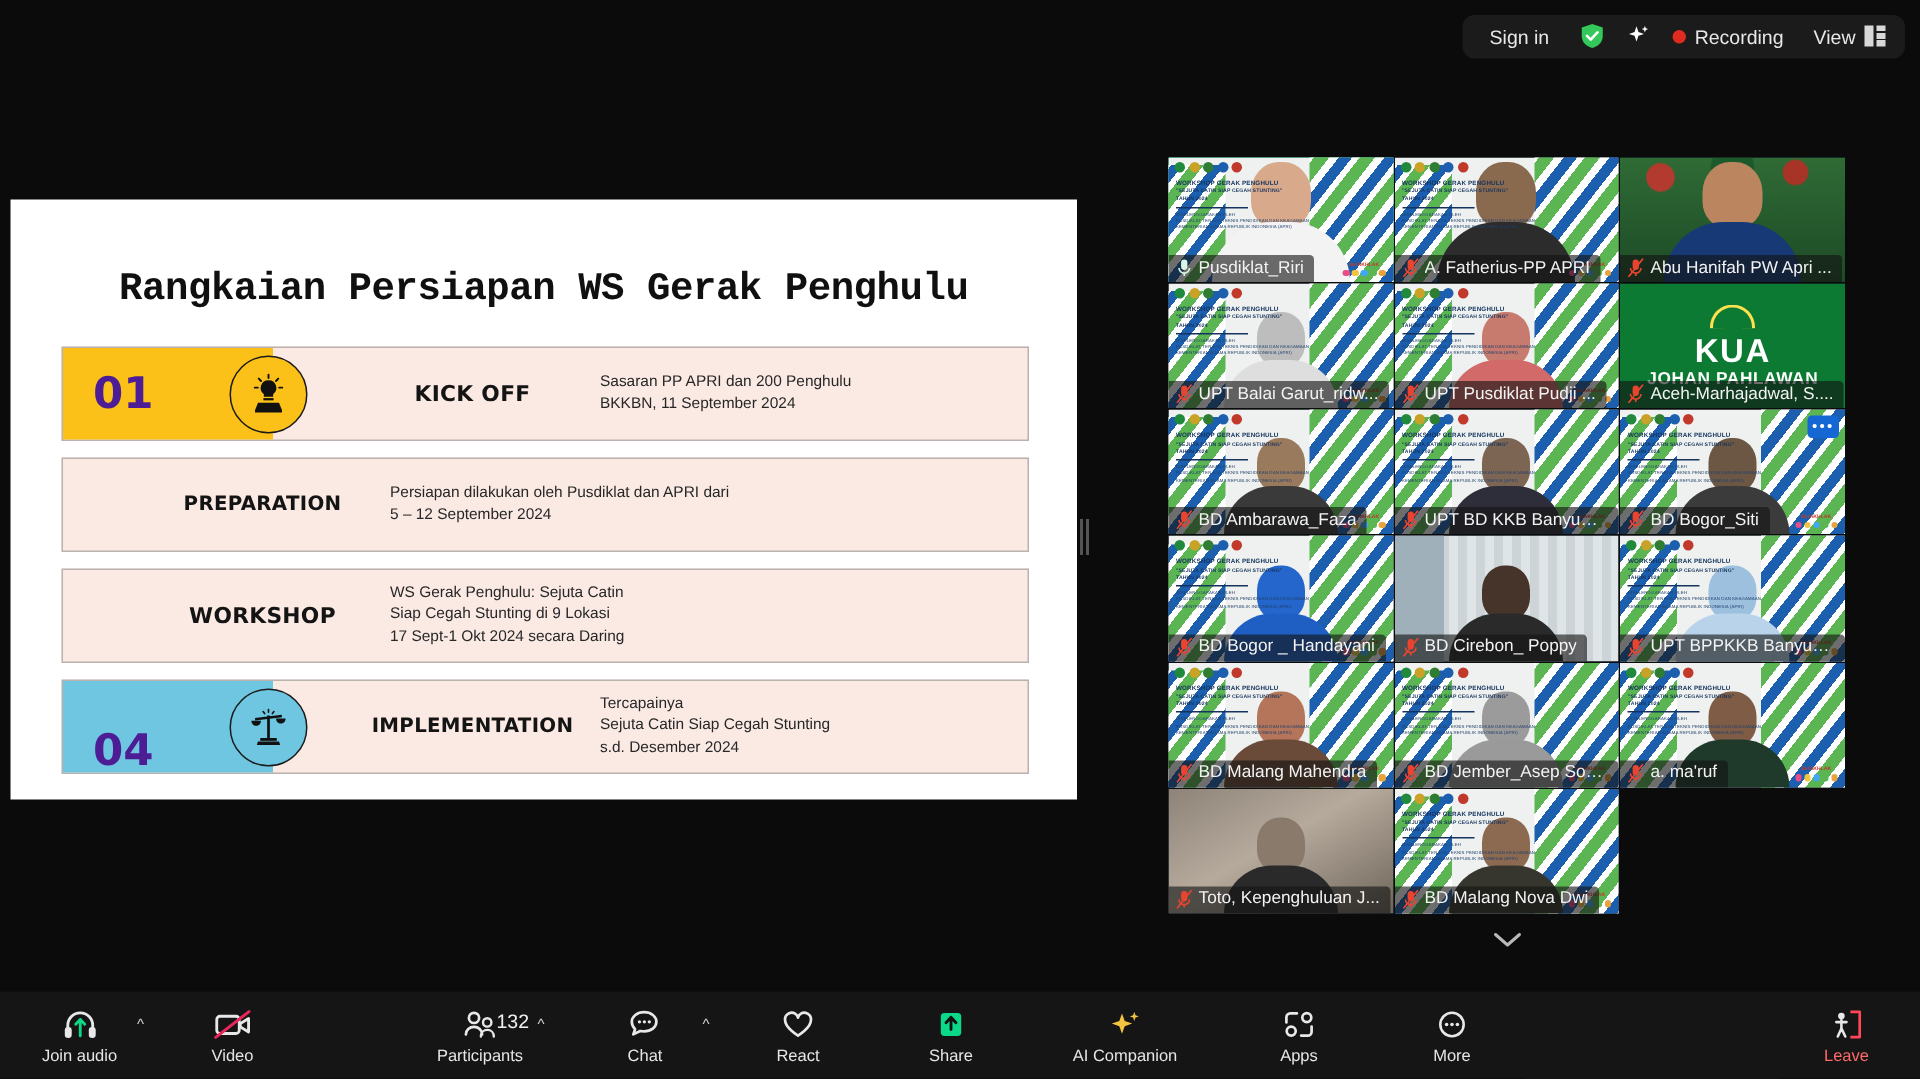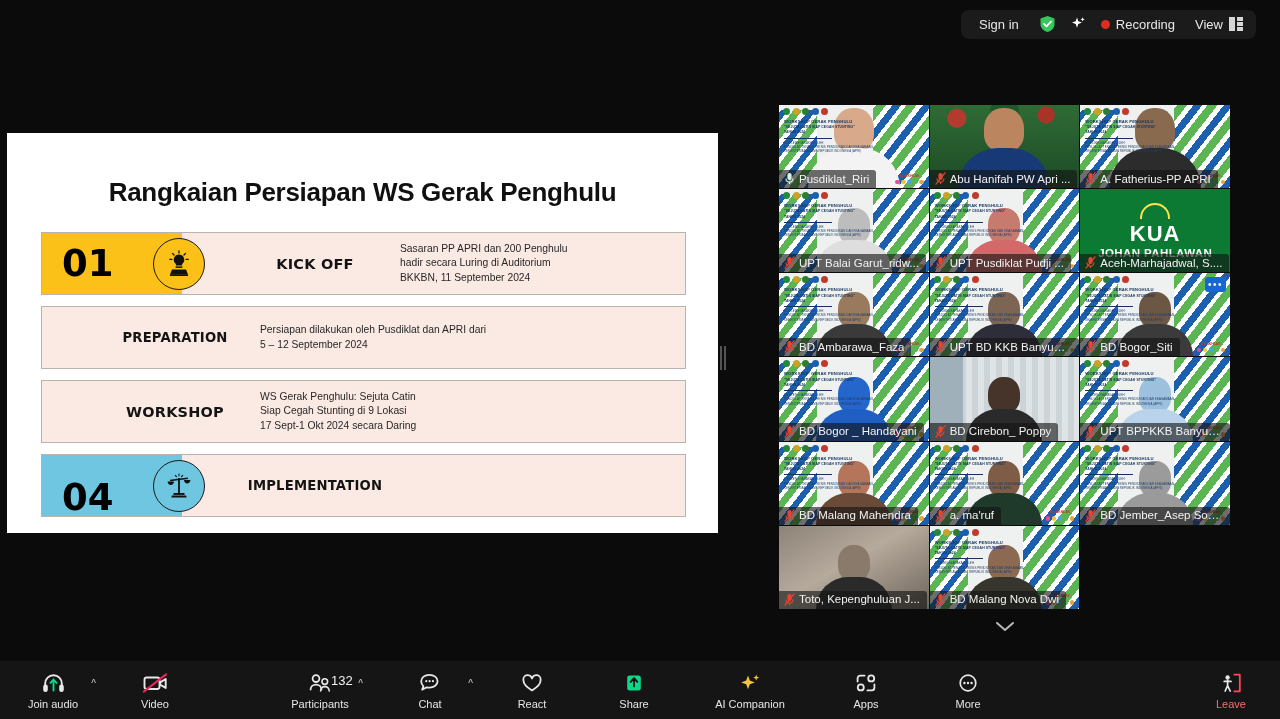--- a/index.html
+++ b/index.html
@@ -12,21 +12,21 @@
 
   
   .topbar {
     position: absolute; top: 0; left: 0; width: 1280px; height: 48px;
     background: #0b0b0b;
     display: flex; align-items: center; justify-content: flex-end;
   }
   .topbar-inner {
     display: flex; align-items: center; gap: 14px;
     background: #1b1b1b; border-radius: 8px;
-    padding: 5px 12px; margin-right: 24px;
+    padding: 5px 12px; margin-right: 10px;
   }
   .signin-btn {
     color: #e8e8e8; font-size: 13px; padding: 2px 6px;
     border-radius: 4px; cursor: pointer; white-space: nowrap;
   }
   .shield-icon {
     width: 17px; height: 18px; position: relative; display: inline-block;
   }
   .shield-icon svg { display: block; }
   .sparkle-icon svg { display: block; }
@@ -47,36 +47,36 @@
     background: #ffffff;
   }
   .slide {
     width: 100%; height: 100%;
     padding: 22px 26px 10px 26px;
     display: flex; flex-direction: column;
   }
   .slide-title {
     text-align: center; font-size: 26px; font-weight: 800;
     color: #101010; letter-spacing: -0.3px;
-    font-family: Liberation Sans, sans-serif;
+    font-family: Liberation Mono, monospace;
     margin: 22px 0 24px 0;
   }
   .steps { display: flex; flex-direction: column; gap: 11px; padding: 0 6px 0 8px;}
   .step {
     position: relative; height: 63px;
     background: #fbeae4; border: 1px solid #b9b2ae;
     display: flex; align-items: center;
   }
   .step-color {
     width: 140px; height: 100%;
     display: flex; align-items: center; padding-left: 20px;
     position: relative;
   }
   .step-num {
-    font-size: 37px; font-weight: 800; color: #000000;
+    font-size: 29px; font-weight: 800; color: #4c1d95;
     font-family: "DejaVu Sans", sans-serif; line-height: 1;
   }
   .step-badge {
     position: absolute; right: -23px; top: 50%; transform: translateY(-50%);
     width: 52px; height: 52px; border-radius: 50%;
     border: 1.6px solid #1a1a1a;
     display: flex; align-items: center; justify-content: center;
   }
   .step-label {
     font-size: 14.5px; font-weight: 800; color: #141414;
@@ -281,21 +281,20 @@
               <rect x="6" y="25.3" width="18" height="1.7" fill="#111"></rect>
               <g stroke="#111" stroke-width="1.3" stroke-linecap="round">
                 <path d="M15 1.8v2.2M8.5 4.4l1.5 1.6M21.5 4.4L20 6M5.8 10.4h2.1M22.1 10.4h2.1"></path>
               </g>
             </svg>
           </span>
         </div>
         <div class="step-label">KICK OFF</div>
         <div class="step-desc">
           <div>Sasaran PP APRI dan 200 Penghulu</div>
-          <div>hadir secara Luring di Auditorium</div>
           <div>BKKBN, 11 September 2024</div>
         </div>
       </div>
 
       <div class="step">
         <div class="step-label wide">PREPARATION</div>
         <div class="step-desc">
           <div>Persiapan dilakukan oleh Pusdiklat dan APRI dari</div>
           <div>5 – 12 September 2024</div>
         </div>
@@ -321,20 +320,25 @@
               <path d="M20 9c0 2 1.5 3.4 3.2 3.4S26.4 11 26.4 9z" fill="#111"></path>
               <rect x="9.5" y="22" width="11" height="1.9" fill="#111"></rect>
               <path d="M8 24.4h14l.8 2.2H7.2z" fill="#111"></path>
               <g stroke="#111" stroke-width="1.1" stroke-linecap="round">
                 <path d="M15 3v1.8M11.4 4.4l1 1.3M18.6 4.4l-1 1.3"></path>
               </g>
             </svg>
           </span>
         </div>
         <div class="step-label wide">IMPLEMENTATION</div>
+        <div class="step-desc">
+          <div>Tercapainya</div>
+          <div>Sejuta Catin Siap Cegah Stunting</div>
+          <div>s.d. Desember 2024</div>
+        </div>
       </div>
 
     </div>
   </div>
 </div>
 
 <div class="drag-handle">
     <i></i>
     <i></i>
   </div>
@@ -375,20 +379,62 @@
       <div class="name-strip">
         <svg class="mic-icon" viewBox="0 0 11 13">
           <rect x="3.4" y="1" width="4.2" height="7" rx="2.1" fill="#d8f5e2"></rect>
           <path d="M2 6.6a3.5 3.5 0 0 0 7 0" stroke="#d8f5e2" stroke-width="1.1" fill="none"></path>
           <path d="M5.5 10v2" stroke="#d8f5e2" stroke-width="1.1"></path>
         </svg>
         <span class="name-text">Pusdiklat_Riri</span>
       </div>
     </div>
     <div class="tile">
+      <div class="bg-doc"></div>
+      <div class="bg-logos">
+        <i style="background:#1f8a3b"></i>
+        <i style="background:#c9a227"></i>
+        <i style="background:#2f7d32"></i>
+        <i style="background:#1b5fae"></i>
+        <i style="background:#c0392b"></i>
+      </div>
+      <div class="bg-head">
+        <div>WORKSHOP GERAK PENGHULU</div>
+        <div class="t2">"SEJUTA CATIN SIAP CEGAH STUNTING"</div>
+        <div class="t2">TAHUN 2024</div>
+        <div class="rule"></div>
+        <div class="t3">DISELENGGARAKAN OLEH</div>
+        <div class="t3">PUSDIKLAT TENAGA TEKNIS PENDIDIKAN DAN KEAGAMAAN</div>
+        <div class="t3">KEMENTERIAN AGAMA REPUBLIK INDONESIA (APRI)</div>
+      </div>
+      <div class="bg-badge">
+        <span class="word">BerAKHLAK</span>
+        <span class="dots">
+          <i style="background:#e84d8a"></i>
+          <i style="background:#f3c43f"></i>
+          <i style="background:#3fa9f5"></i>
+          <i style="background:#5ab552"></i>
+          <i style="background:#e8a33d"></i>
+        </span>
+      </div>
+      <div class="person">
+        <div class="head" style="background:#8a6a4e"></div>
+        <div class="body" style="background:#2c2c2c"></div>
+      </div>
+      <div class="name-strip">
+        <svg class="mic-icon" viewBox="0 0 11 13">
+          <rect x="3.4" y="1" width="4.2" height="7" rx="2.1" fill="#e8442f"></rect>
+          <path d="M2 6.6a3.5 3.5 0 0 0 7 0" stroke="#e8442f" stroke-width="1.1" fill="none"></path>
+          <path d="M5.5 10v2" stroke="#e8442f" stroke-width="1.1"></path>
+          <path d="M1 12.2 10 .8" stroke="#e8442f" stroke-width="1.2" stroke-linecap="round"></path>
+        </svg>
+        <span class="name-text">A. Fatherius-PP APRI</span>
+      </div>
+    </div>
+    <div class="tile">
       <div class="solidbg" style="background:radial-gradient(circle at 18% 16%, #b23a2e 0 9px, transparent 10px),radial-gradient(circle at 78% 12%, #a83327 0 8px, transparent 9px),radial-gradient(circle at 50% 8%, #1d5a2b 0 14px, transparent 15px),linear-gradient(#2f6b35, #1d4a26)"></div>
       <div class="person">
         <div class="head" style="background:#bb8560"></div>
         <div class="body" style="background:#173a76"></div>
       </div>
       <div class="name-strip">
         <svg class="mic-icon" viewBox="0 0 11 13">
           <rect x="3.4" y="1" width="4.2" height="7" rx="2.1" fill="#e8442f"></rect>
           <path d="M2 6.6a3.5 3.5 0 0 0 7 0" stroke="#e8442f" stroke-width="1.1" fill="none"></path>
           <path d="M5.5 10v2" stroke="#e8442f" stroke-width="1.1"></path>
@@ -418,62 +464,20 @@
       <div class="bg-badge">
         <span class="word">BerAKHLAK</span>
         <span class="dots">
           <i style="background:#e84d8a"></i>
           <i style="background:#f3c43f"></i>
           <i style="background:#3fa9f5"></i>
           <i style="background:#5ab552"></i>
           <i style="background:#e8a33d"></i>
         </span>
       </div>
-      <div class="person">
-        <div class="head" style="background:#8a6a4e"></div>
-        <div class="body" style="background:#2c2c2c"></div>
-      </div>
-      <div class="name-strip">
-        <svg class="mic-icon" viewBox="0 0 11 13">
-          <rect x="3.4" y="1" width="4.2" height="7" rx="2.1" fill="#e8442f"></rect>
-          <path d="M2 6.6a3.5 3.5 0 0 0 7 0" stroke="#e8442f" stroke-width="1.1" fill="none"></path>
-          <path d="M5.5 10v2" stroke="#e8442f" stroke-width="1.1"></path>
-          <path d="M1 12.2 10 .8" stroke="#e8442f" stroke-width="1.2" stroke-linecap="round"></path>
-        </svg>
-        <span class="name-text">A. Fatherius-PP APRI</span>
-      </div>
-    </div>
-    <div class="tile">
-      <div class="bg-doc"></div>
-      <div class="bg-logos">
-        <i style="background:#1f8a3b"></i>
-        <i style="background:#c9a227"></i>
-        <i style="background:#2f7d32"></i>
-        <i style="background:#1b5fae"></i>
-        <i style="background:#c0392b"></i>
-      </div>
-      <div class="bg-head">
-        <div>WORKSHOP GERAK PENGHULU</div>
-        <div class="t2">"SEJUTA CATIN SIAP CEGAH STUNTING"</div>
-        <div class="t2">TAHUN 2024</div>
-        <div class="rule"></div>
-        <div class="t3">DISELENGGARAKAN OLEH</div>
-        <div class="t3">PUSDIKLAT TENAGA TEKNIS PENDIDIKAN DAN KEAGAMAAN</div>
-        <div class="t3">KEMENTERIAN AGAMA REPUBLIK INDONESIA (APRI)</div>
-      </div>
-      <div class="bg-badge">
-        <span class="word">BerAKHLAK</span>
-        <span class="dots">
-          <i style="background:#e84d8a"></i>
-          <i style="background:#f3c43f"></i>
-          <i style="background:#3fa9f5"></i>
-          <i style="background:#5ab552"></i>
-          <i style="background:#e8a33d"></i>
-        </span>
-      </div>
       <div class="person sm">
         <div class="head" style="background:#bdbdbd"></div>
         <div class="body" style="background:#dedede"></div>
       </div>
       <div class="name-strip">
         <svg class="mic-icon" viewBox="0 0 11 13">
           <rect x="3.4" y="1" width="4.2" height="7" rx="2.1" fill="#e8442f"></rect>
           <path d="M2 6.6a3.5 3.5 0 0 0 7 0" stroke="#e8442f" stroke-width="1.1" fill="none"></path>
           <path d="M5.5 10v2" stroke="#e8442f" stroke-width="1.1"></path>
           <path d="M1 12.2 10 .8" stroke="#e8442f" stroke-width="1.2" stroke-linecap="round"></path>
@@ -831,73 +835,73 @@
         <span class="word">BerAKHLAK</span>
         <span class="dots">
           <i style="background:#e84d8a"></i>
           <i style="background:#f3c43f"></i>
           <i style="background:#3fa9f5"></i>
           <i style="background:#5ab552"></i>
           <i style="background:#e8a33d"></i>
         </span>
       </div>
       <div class="person sm">
+        <div class="head" style="background:#9b9b9b"></div>
+        <div class="body" style="background:#9a9a9a"></div>
+      </div>
+      <div class="name-strip">
+        <svg class="mic-icon" viewBox="0 0 11 13">
+          <rect x="3.4" y="1" width="4.2" height="7" rx="2.1" fill="#e8442f"></rect>
+          <path d="M2 6.6a3.5 3.5 0 0 0 7 0" stroke="#e8442f" stroke-width="1.1" fill="none"></path>
+          <path d="M5.5 10v2" stroke="#e8442f" stroke-width="1.1"></path>
+          <path d="M1 12.2 10 .8" stroke="#e8442f" stroke-width="1.2" stroke-linecap="round"></path>
+        </svg>
+        <span class="name-text">BD Jember_Asep Sop...</span>
+      </div>
+    </div>
+    <div class="tile">
+      <div class="bg-doc"></div>
+      <div class="bg-logos">
+        <i style="background:#1f8a3b"></i>
+        <i style="background:#c9a227"></i>
+        <i style="background:#2f7d32"></i>
+        <i style="background:#1b5fae"></i>
+        <i style="background:#c0392b"></i>
+      </div>
+      <div class="bg-head">
+        <div>WORKSHOP GERAK PENGHULU</div>
+        <div class="t2">"SEJUTA CATIN SIAP CEGAH STUNTING"</div>
+        <div class="t2">TAHUN 2024</div>
+        <div class="rule"></div>
+        <div class="t3">DISELENGGARAKAN OLEH</div>
+        <div class="t3">PUSDIKLAT TENAGA TEKNIS PENDIDIKAN DAN KEAGAMAAN</div>
+        <div class="t3">KEMENTERIAN AGAMA REPUBLIK INDONESIA (APRI)</div>
+      </div>
+      <div class="bg-badge">
+        <span class="word">BerAKHLAK</span>
+        <span class="dots">
+          <i style="background:#e84d8a"></i>
+          <i style="background:#f3c43f"></i>
+          <i style="background:#3fa9f5"></i>
+          <i style="background:#5ab552"></i>
+          <i style="background:#e8a33d"></i>
+        </span>
+      </div>
+      <div class="person sm">
         <div class="head" style="background:#7e5c45"></div>
         <div class="body" style="background:#1f3a2a"></div>
       </div>
       <div class="name-strip">
         <svg class="mic-icon" viewBox="0 0 11 13">
           <rect x="3.4" y="1" width="4.2" height="7" rx="2.1" fill="#e8442f"></rect>
           <path d="M2 6.6a3.5 3.5 0 0 0 7 0" stroke="#e8442f" stroke-width="1.1" fill="none"></path>
           <path d="M5.5 10v2" stroke="#e8442f" stroke-width="1.1"></path>
           <path d="M1 12.2 10 .8" stroke="#e8442f" stroke-width="1.2" stroke-linecap="round"></path>
         </svg>
         <span class="name-text">a. ma'ruf</span>
-      </div>
-    </div>
-    <div class="tile">
-      <div class="bg-doc"></div>
-      <div class="bg-logos">
-        <i style="background:#1f8a3b"></i>
-        <i style="background:#c9a227"></i>
-        <i style="background:#2f7d32"></i>
-        <i style="background:#1b5fae"></i>
-        <i style="background:#c0392b"></i>
-      </div>
-      <div class="bg-head">
-        <div>WORKSHOP GERAK PENGHULU</div>
-        <div class="t2">"SEJUTA CATIN SIAP CEGAH STUNTING"</div>
-        <div class="t2">TAHUN 2024</div>
-        <div class="rule"></div>
-        <div class="t3">DISELENGGARAKAN OLEH</div>
-        <div class="t3">PUSDIKLAT TENAGA TEKNIS PENDIDIKAN DAN KEAGAMAAN</div>
-        <div class="t3">KEMENTERIAN AGAMA REPUBLIK INDONESIA (APRI)</div>
-      </div>
-      <div class="bg-badge">
-        <span class="word">BerAKHLAK</span>
-        <span class="dots">
-          <i style="background:#e84d8a"></i>
-          <i style="background:#f3c43f"></i>
-          <i style="background:#3fa9f5"></i>
-          <i style="background:#5ab552"></i>
-          <i style="background:#e8a33d"></i>
-        </span>
-      </div>
-      <div class="person sm">
-        <div class="head" style="background:#9b9b9b"></div>
-        <div class="body" style="background:#9a9a9a"></div>
-      </div>
-      <div class="name-strip">
-        <svg class="mic-icon" viewBox="0 0 11 13">
-          <rect x="3.4" y="1" width="4.2" height="7" rx="2.1" fill="#e8442f"></rect>
-          <path d="M2 6.6a3.5 3.5 0 0 0 7 0" stroke="#e8442f" stroke-width="1.1" fill="none"></path>
-          <path d="M5.5 10v2" stroke="#e8442f" stroke-width="1.1"></path>
-          <path d="M1 12.2 10 .8" stroke="#e8442f" stroke-width="1.2" stroke-linecap="round"></path>
-        </svg>
-        <span class="name-text">BD Jember_Asep Sop...</span>
       </div>
     </div>
     <div class="tile">
       <div class="solidbg" style="background:linear-gradient(150deg,#8e8378,#b5aa9c 45%,#6f6559)"></div>
       <div class="person sm">
         <div class="head" style="background:#8a7a6c"></div>
         <div class="body" style="background:#2a2a2a"></div>
       </div>
       <div class="name-strip">
         <svg class="mic-icon" viewBox="0 0 11 13">

